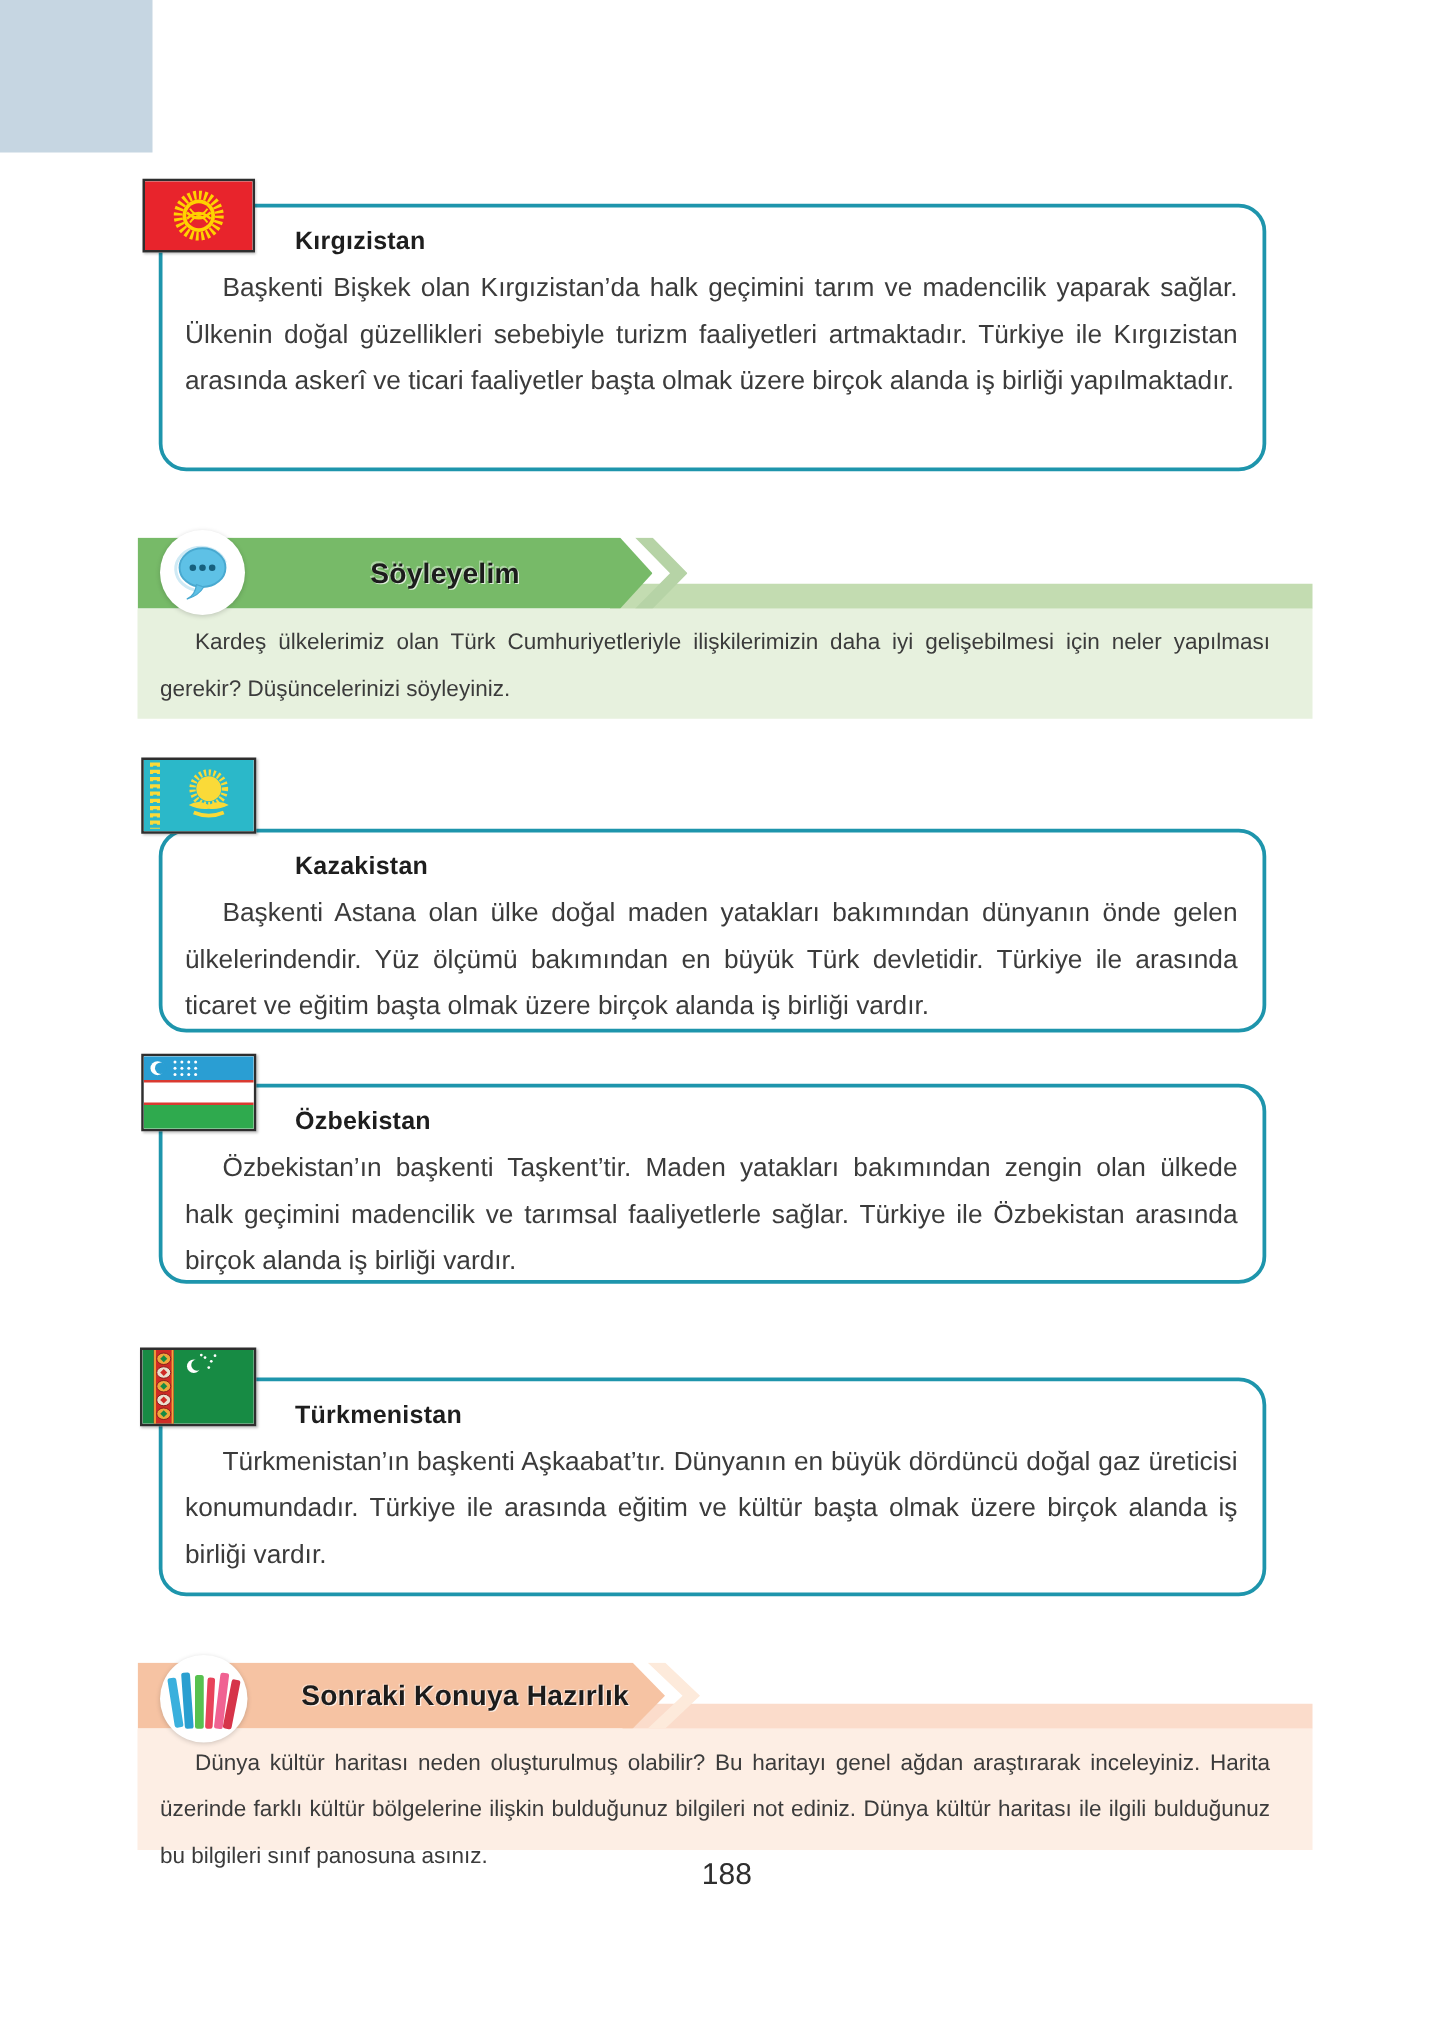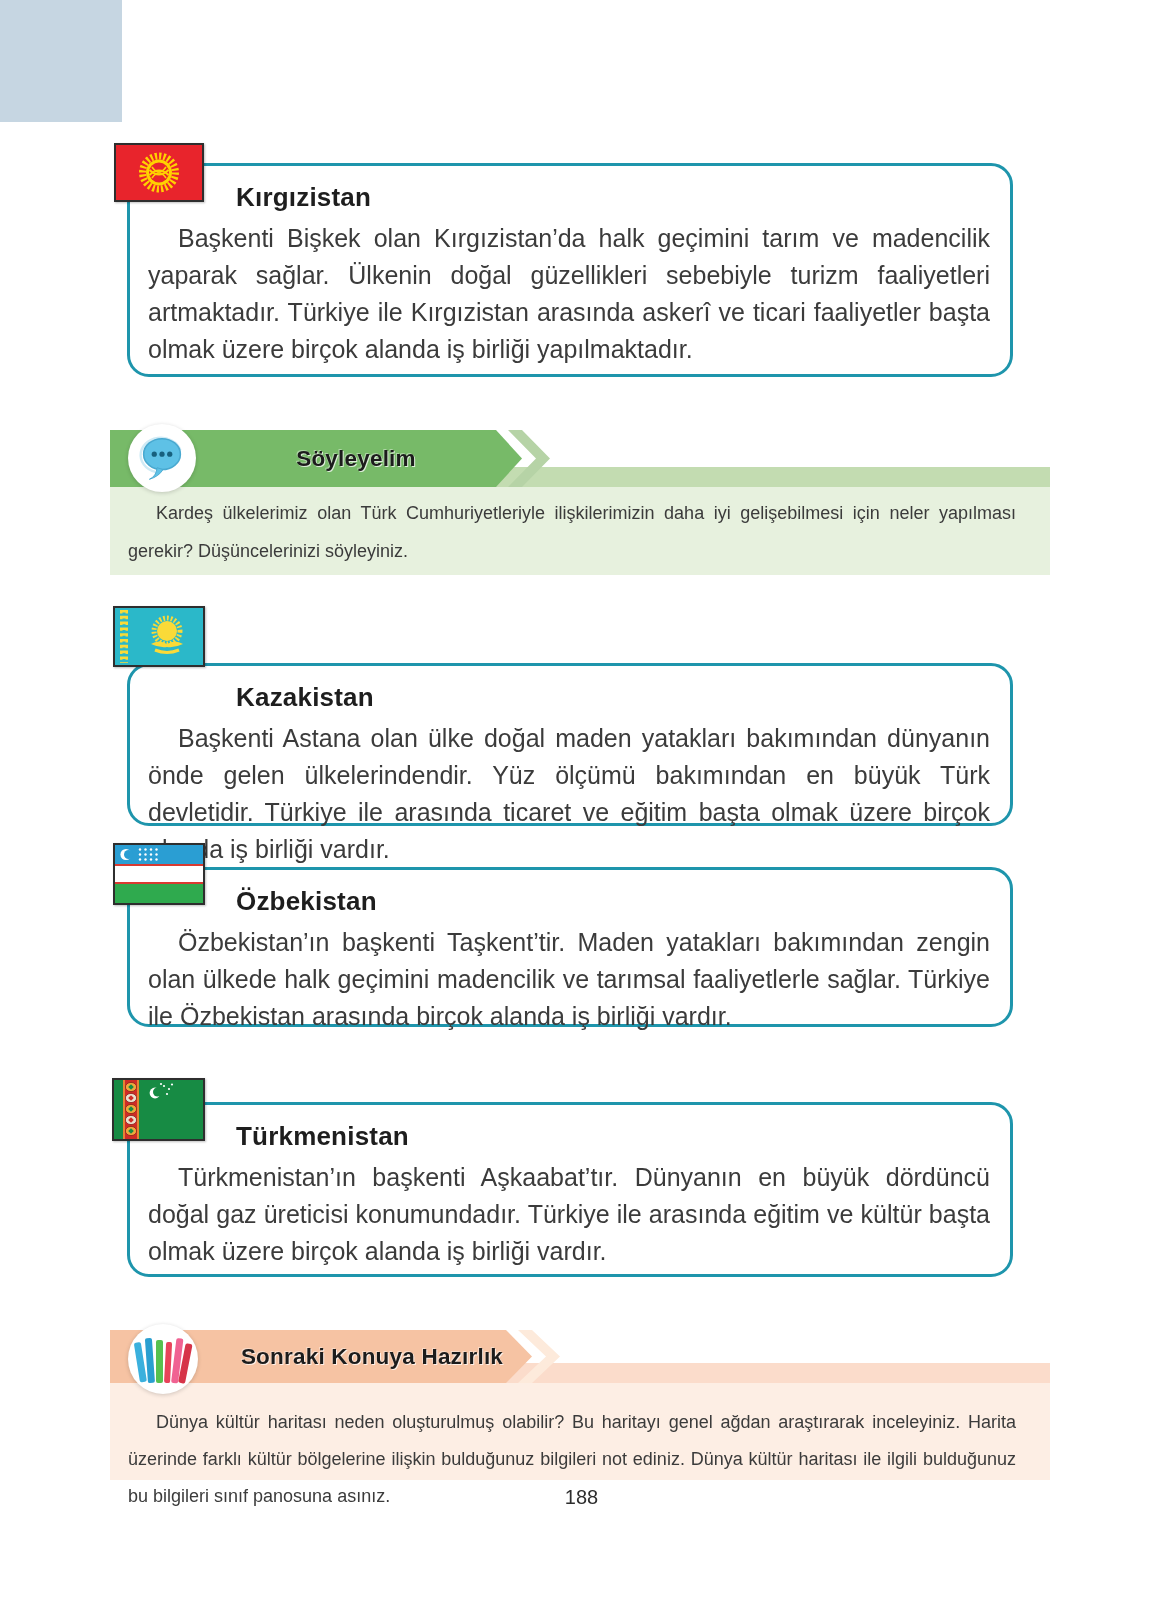--- a/index.html
+++ b/index.html
@@ -5,22 +5,22 @@
   html,body{margin:0;padding:0;background:#ffffff;}
   body{font-family:"Liberation Sans","DejaVu Sans",sans-serif;}
   .page{position:relative;width:1163px;height:1616px;background:#ffffff;overflow:hidden;color:#3b3b3b;}
 
   .corner-square{position:absolute;left:0;top:0;width:122px;height:122px;background:#c6d6e2;}
 
   
   .country-box{position:absolute;left:127px;width:886px;border:3px solid #1e95ac;border-radius:22px;background:#fff;box-sizing:border-box;}
   .country-flag{position:absolute;border:2px solid #2e2e2e;box-sizing:border-box;background:#fff;z-index:3;box-shadow:1px 1px 2px rgba(0,0,0,.25);}
   .country-flag svg{display:block;}
-  .country-title{font-weight:bold;font-size:26px;color:#1e1e1e;padding:16px 0 0 106px;letter-spacing:.2px;}
-  .country-text{margin:7px 20px 0 18px;font-size:25px;line-height:37px;text-align:justify;text-align-last:left;text-indent:30px;color:#3b3b3b;}
+  .country-title{font-weight:bold;font-size:20px;color:#1e1e1e;padding:16px 0 0 106px;letter-spacing:.2px;}
+  .country-text{margin:7px 20px 0 18px;font-size:21px;line-height:37px;text-align:justify;text-align-last:left;text-indent:30px;color:#3b3b3b;}
 
   
   .activity{position:absolute;left:110px;width:940px;}
   .act-banner{position:absolute;left:0;top:0;height:57px;width:100%;}
   .act-strip{position:absolute;height:20px;right:0;}
   .act-arrow{position:absolute;left:0;top:0;height:100%;}
   .act-chevron{position:absolute;top:0;height:100%;}
   .act-title{position:absolute;top:0;height:100%;display:flex;align-items:center;justify-content:center;
              font-weight:bold;font-size:22.5px;color:#1c1c1c;letter-spacing:.2px;
              text-shadow:1px 1px 0 rgba(255,255,255,.75),-1px -1px 0 rgba(255,255,255,.4);text-align:center;}
@@ -32,21 +32,21 @@
   .green .act-strip{background:#c3dcb1;}
   .green .act-content{background:#e7f1de;}
 
   .peach .act-arrow{background:#f6c3a3;clip-path:polygon(0 0,calc(100% - 26px) 0,100% 50%,calc(100% - 26px) 100%,0 100%);}
   .peach .act-chevron{background:#fdeadb;clip-path:polygon(0 0,14px 0,100% 50%,14px 100%,0 100%,calc(100% - 14px) 50%);}
   .peach .act-strip{background:#fbdccb;}
   .peach .act-content{background:#fdeee4;}
 
   .act-text{padding:8px 34px 14px 18px;line-height:37.5px;text-indent:28px;}
 
-  .page-number{position:absolute;left:0;top:1486px;width:100%;text-align:center;font-size:20px;color:#2e2e2e;}
+  .page-number{position:absolute;left:0;top:1486px;width:100%;text-align:center;font-size:24px;color:#2e2e2e;}
 </style>
 </head>
 <body>
 
 <div class="page">
 
   <div class="corner-square"></div>
 
   <div class="country-flag" style="left:114px;top:143px;width:90px;height:59px;">
     <svg width="86" height="55" viewBox="0 0 86 55">
@@ -182,19 +182,19 @@
             <rect x="15" y="9" width="7" height="45" rx="2" fill="#2a9fd0" transform="rotate(-4 18 54)"></rect>
             <rect x="23" y="11" width="7" height="43" rx="2" fill="#57c14f"></rect>
             <rect x="31" y="13" width="6" height="41" rx="2" fill="#e8435a" transform="rotate(3 34 54)"></rect>
             <rect x="38" y="9" width="7" height="45" rx="2" fill="#f06292" transform="rotate(7 41 54)"></rect>
             <rect x="45" y="14" width="7" height="40" rx="2" fill="#d63449" transform="rotate(11 48 54)"></rect>
           </g>
         </svg>
       </div>
     </div>
     <div class="act-content" style="top:53px;bottom:0;">
-      <div class="act-text" style="line-height:37px;padding-top:21px;">Dünya kültür haritası neden oluşturulmuş olabilir? Bu haritayı genel ağdan araştırarak inceleyiniz. Harita üzerinde farklı kültür bölgelerine ilişkin bulduğunuz bilgileri not ediniz. Dünya kültür haritası ile ilgili bulduğunuz bu bilgileri sınıf panosuna asınız.</div>
+      <div class="act-text" style="line-height:37px;padding-top:9px;">Dünya kültür haritası neden oluşturulmuş olabilir? Bu haritayı genel ağdan araştırarak inceleyiniz. Harita üzerinde farklı kültür bölgelerine ilişkin bulduğunuz bilgileri not ediniz. Dünya kültür haritası ile ilgili bulduğunuz bu bilgileri sınıf panosuna asınız.</div>
     </div>
   </div>
 
   <div class="page-number">188</div>
 
 </div>
 
 </body></html>

